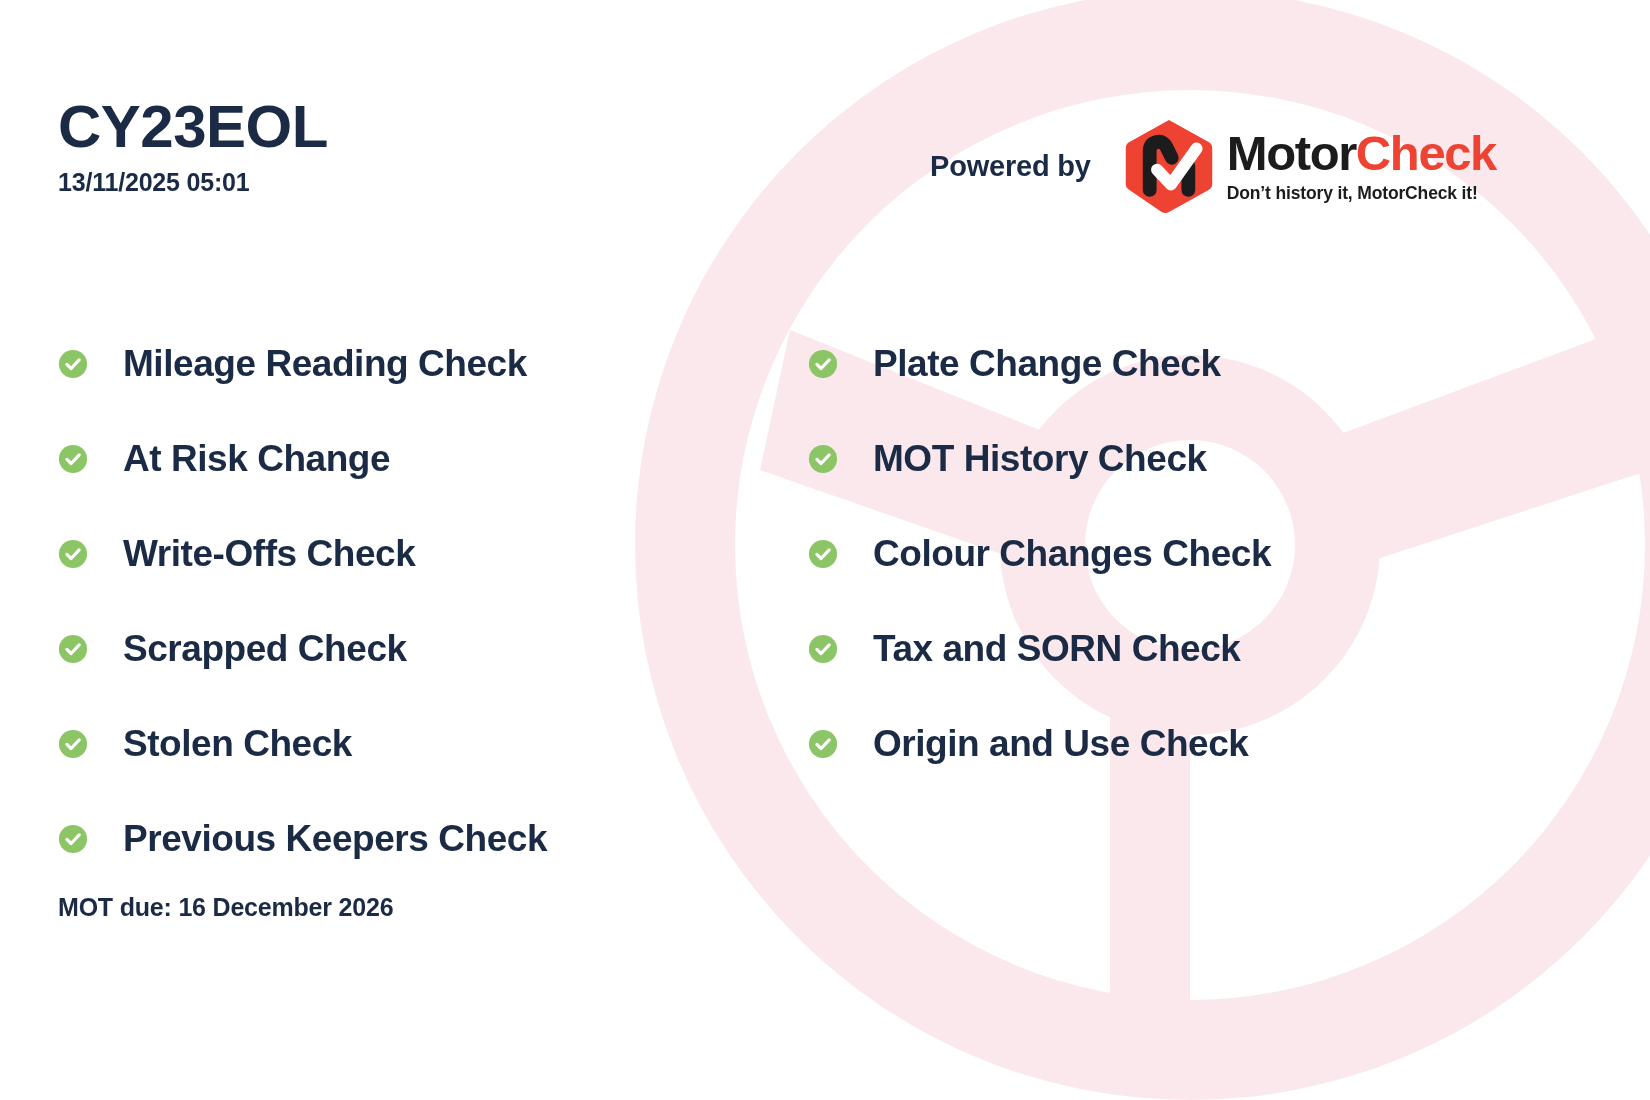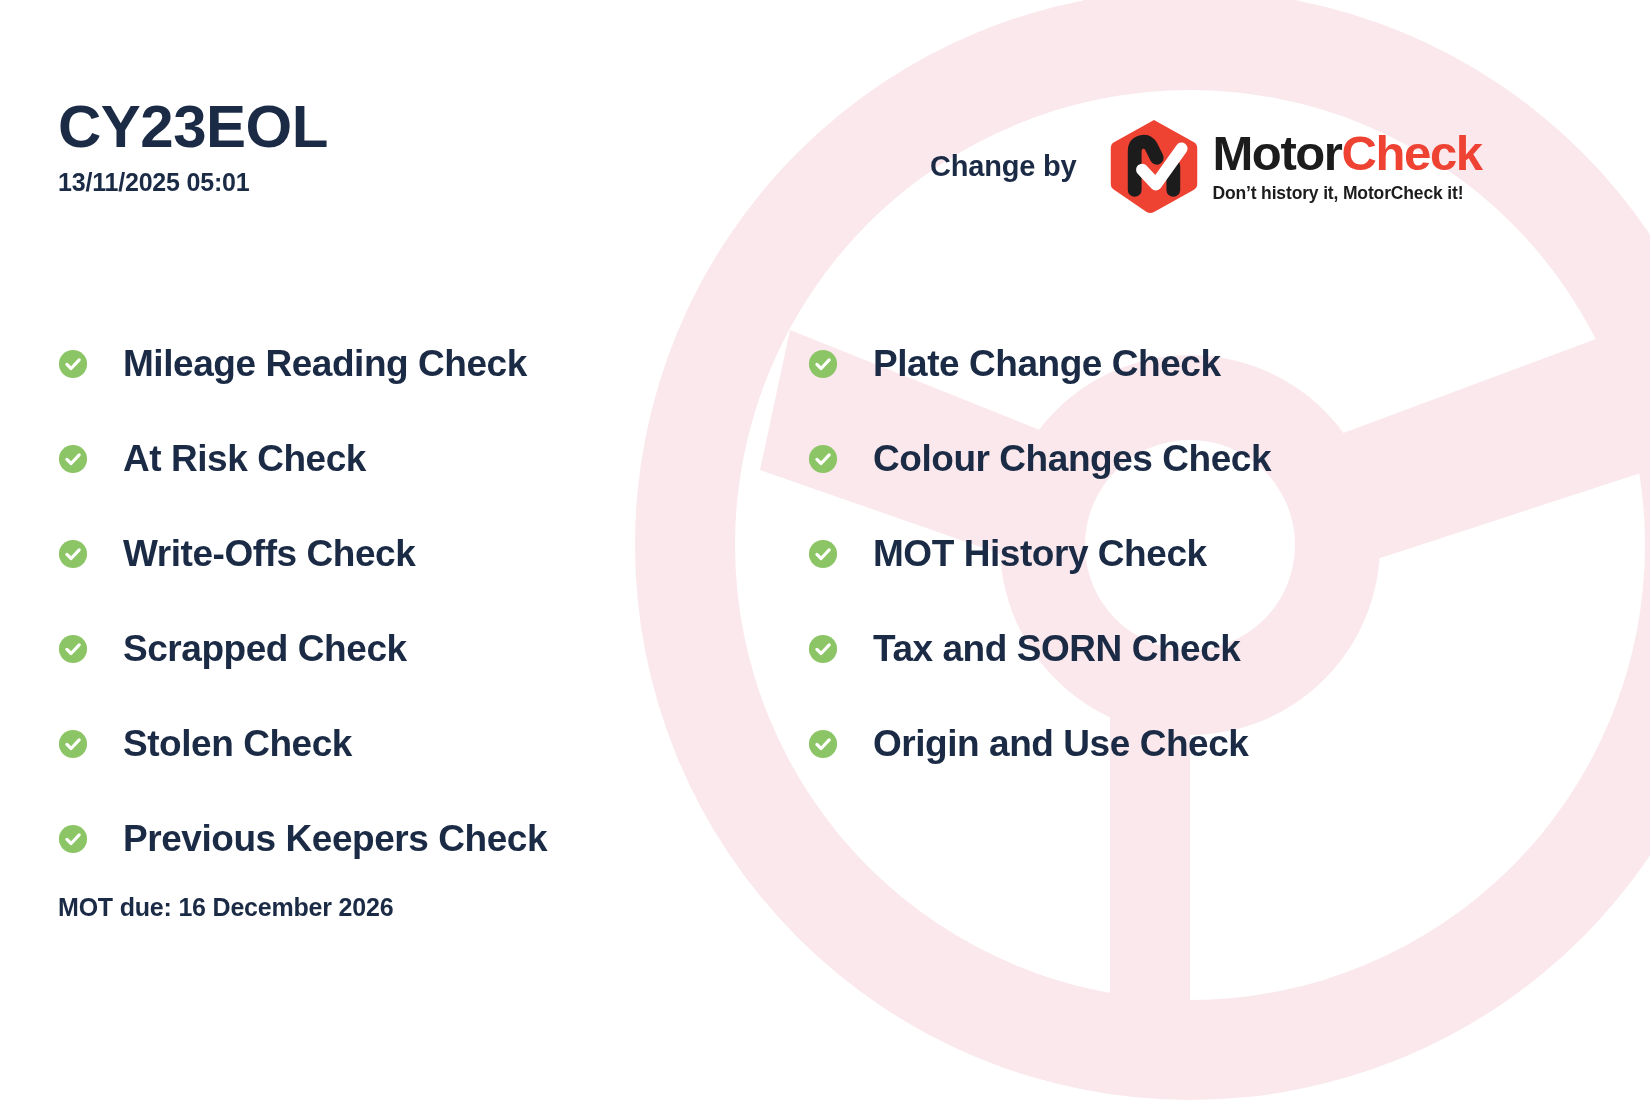--- a/index.html
+++ b/index.html
@@ -193,21 +193,21 @@
       <rect x="0" y="0" width="1650" height="1100" fill="#fae8ec" mask="url(#wheelMask)"></rect>
     </g>
   </svg>
 
   <div class="header">
     <div class="reg-plate">CY23EOL</div>
     <div class="timestamp">13/11/2025 05:01</div>
   </div>
 
   <div class="powered-wrap">
-    <div class="powered-label">Change by</div>
+    <div class="powered-label">Powered by</div>
     <div class="logo">
       <svg class="logo-mark" viewBox="0 0 100 104" xmlns="http://www.w3.org/2000/svg" aria-hidden="true">
         <path d="M50 2 L93 26 Q97 28 97 33 L97 71 Q97 76 93 78 L50 102 Q46 104 42 102 L7 78 Q3 76 3 71 L3 33 Q3 28 7 26 Z" fill="#ee4233"></path>
         <path d="M29 78 L29 36 Q29 28 36 26 Q43 24 47 31 L53 43" fill="none" stroke="#1c1c1c" stroke-width="15" stroke-linecap="round"></path>
         <path d="M71 78 L71 52" fill="none" stroke="#1c1c1c" stroke-width="15" stroke-linecap="round"></path>
         <path d="M37 56 L52 72 L80 33" fill="none" stroke="#ffffff" stroke-width="13" stroke-linecap="round" stroke-linejoin="round"></path>
       </svg>
       <div class="logo-type">
         <div class="logo-word">
           <span class="motor">Motor</span><span class="check">Check</span>
@@ -227,21 +227,21 @@
           <path d="M9.5 16.4 L14 20.8 L22.6 11.6" fill="none" stroke="#ffffff" stroke-width="3.4" stroke-linecap="round" stroke-linejoin="round"></path>
         </svg>
         <span class="check-label">Mileage Reading Check</span>
       </div>
 
       <div class="check-row">
         <svg class="check-badge" viewBox="0 0 32 32" xmlns="http://www.w3.org/2000/svg" aria-hidden="true">
           <circle cx="16" cy="16" r="15" fill="#8cc565"></circle>
           <path d="M9.5 16.4 L14 20.8 L22.6 11.6" fill="none" stroke="#ffffff" stroke-width="3.4" stroke-linecap="round" stroke-linejoin="round"></path>
         </svg>
-        <span class="check-label">At Risk Check</span>
+        <span class="check-label">At Risk Change</span>
       </div>
 
       <div class="check-row">
         <svg class="check-badge" viewBox="0 0 32 32" xmlns="http://www.w3.org/2000/svg" aria-hidden="true">
           <circle cx="16" cy="16" r="15" fill="#8cc565"></circle>
           <path d="M9.5 16.4 L14 20.8 L22.6 11.6" fill="none" stroke="#ffffff" stroke-width="3.4" stroke-linecap="round" stroke-linejoin="round"></path>
         </svg>
         <span class="check-label">Write-Offs Check</span>
       </div>
 
@@ -279,36 +279,36 @@
           <path d="M9.5 16.4 L14 20.8 L22.6 11.6" fill="none" stroke="#ffffff" stroke-width="3.4" stroke-linecap="round" stroke-linejoin="round"></path>
         </svg>
         <span class="check-label">Plate Change Check</span>
       </div>
 
       <div class="check-row">
         <svg class="check-badge" viewBox="0 0 32 32" xmlns="http://www.w3.org/2000/svg" aria-hidden="true">
           <circle cx="16" cy="16" r="15" fill="#8cc565"></circle>
           <path d="M9.5 16.4 L14 20.8 L22.6 11.6" fill="none" stroke="#ffffff" stroke-width="3.4" stroke-linecap="round" stroke-linejoin="round"></path>
         </svg>
+        <span class="check-label">MOT History Check</span>
+      </div>
+
+      <div class="check-row">
+        <svg class="check-badge" viewBox="0 0 32 32" xmlns="http://www.w3.org/2000/svg" aria-hidden="true">
+          <circle cx="16" cy="16" r="15" fill="#8cc565"></circle>
+          <path d="M9.5 16.4 L14 20.8 L22.6 11.6" fill="none" stroke="#ffffff" stroke-width="3.4" stroke-linecap="round" stroke-linejoin="round"></path>
+        </svg>
         <span class="check-label">Colour Changes Check</span>
       </div>
 
       <div class="check-row">
         <svg class="check-badge" viewBox="0 0 32 32" xmlns="http://www.w3.org/2000/svg" aria-hidden="true">
           <circle cx="16" cy="16" r="15" fill="#8cc565"></circle>
           <path d="M9.5 16.4 L14 20.8 L22.6 11.6" fill="none" stroke="#ffffff" stroke-width="3.4" stroke-linecap="round" stroke-linejoin="round"></path>
         </svg>
-        <span class="check-label">MOT History Check</span>
-      </div>
-
-      <div class="check-row">
-        <svg class="check-badge" viewBox="0 0 32 32" xmlns="http://www.w3.org/2000/svg" aria-hidden="true">
-          <circle cx="16" cy="16" r="15" fill="#8cc565"></circle>
-          <path d="M9.5 16.4 L14 20.8 L22.6 11.6" fill="none" stroke="#ffffff" stroke-width="3.4" stroke-linecap="round" stroke-linejoin="round"></path>
-        </svg>
         <span class="check-label">Tax and SORN Check</span>
       </div>
 
       <div class="check-row">
         <svg class="check-badge" viewBox="0 0 32 32" xmlns="http://www.w3.org/2000/svg" aria-hidden="true">
           <circle cx="16" cy="16" r="15" fill="#8cc565"></circle>
           <path d="M9.5 16.4 L14 20.8 L22.6 11.6" fill="none" stroke="#ffffff" stroke-width="3.4" stroke-linecap="round" stroke-linejoin="round"></path>
         </svg>
         <span class="check-label">Origin and Use Check</span>
       </div>

